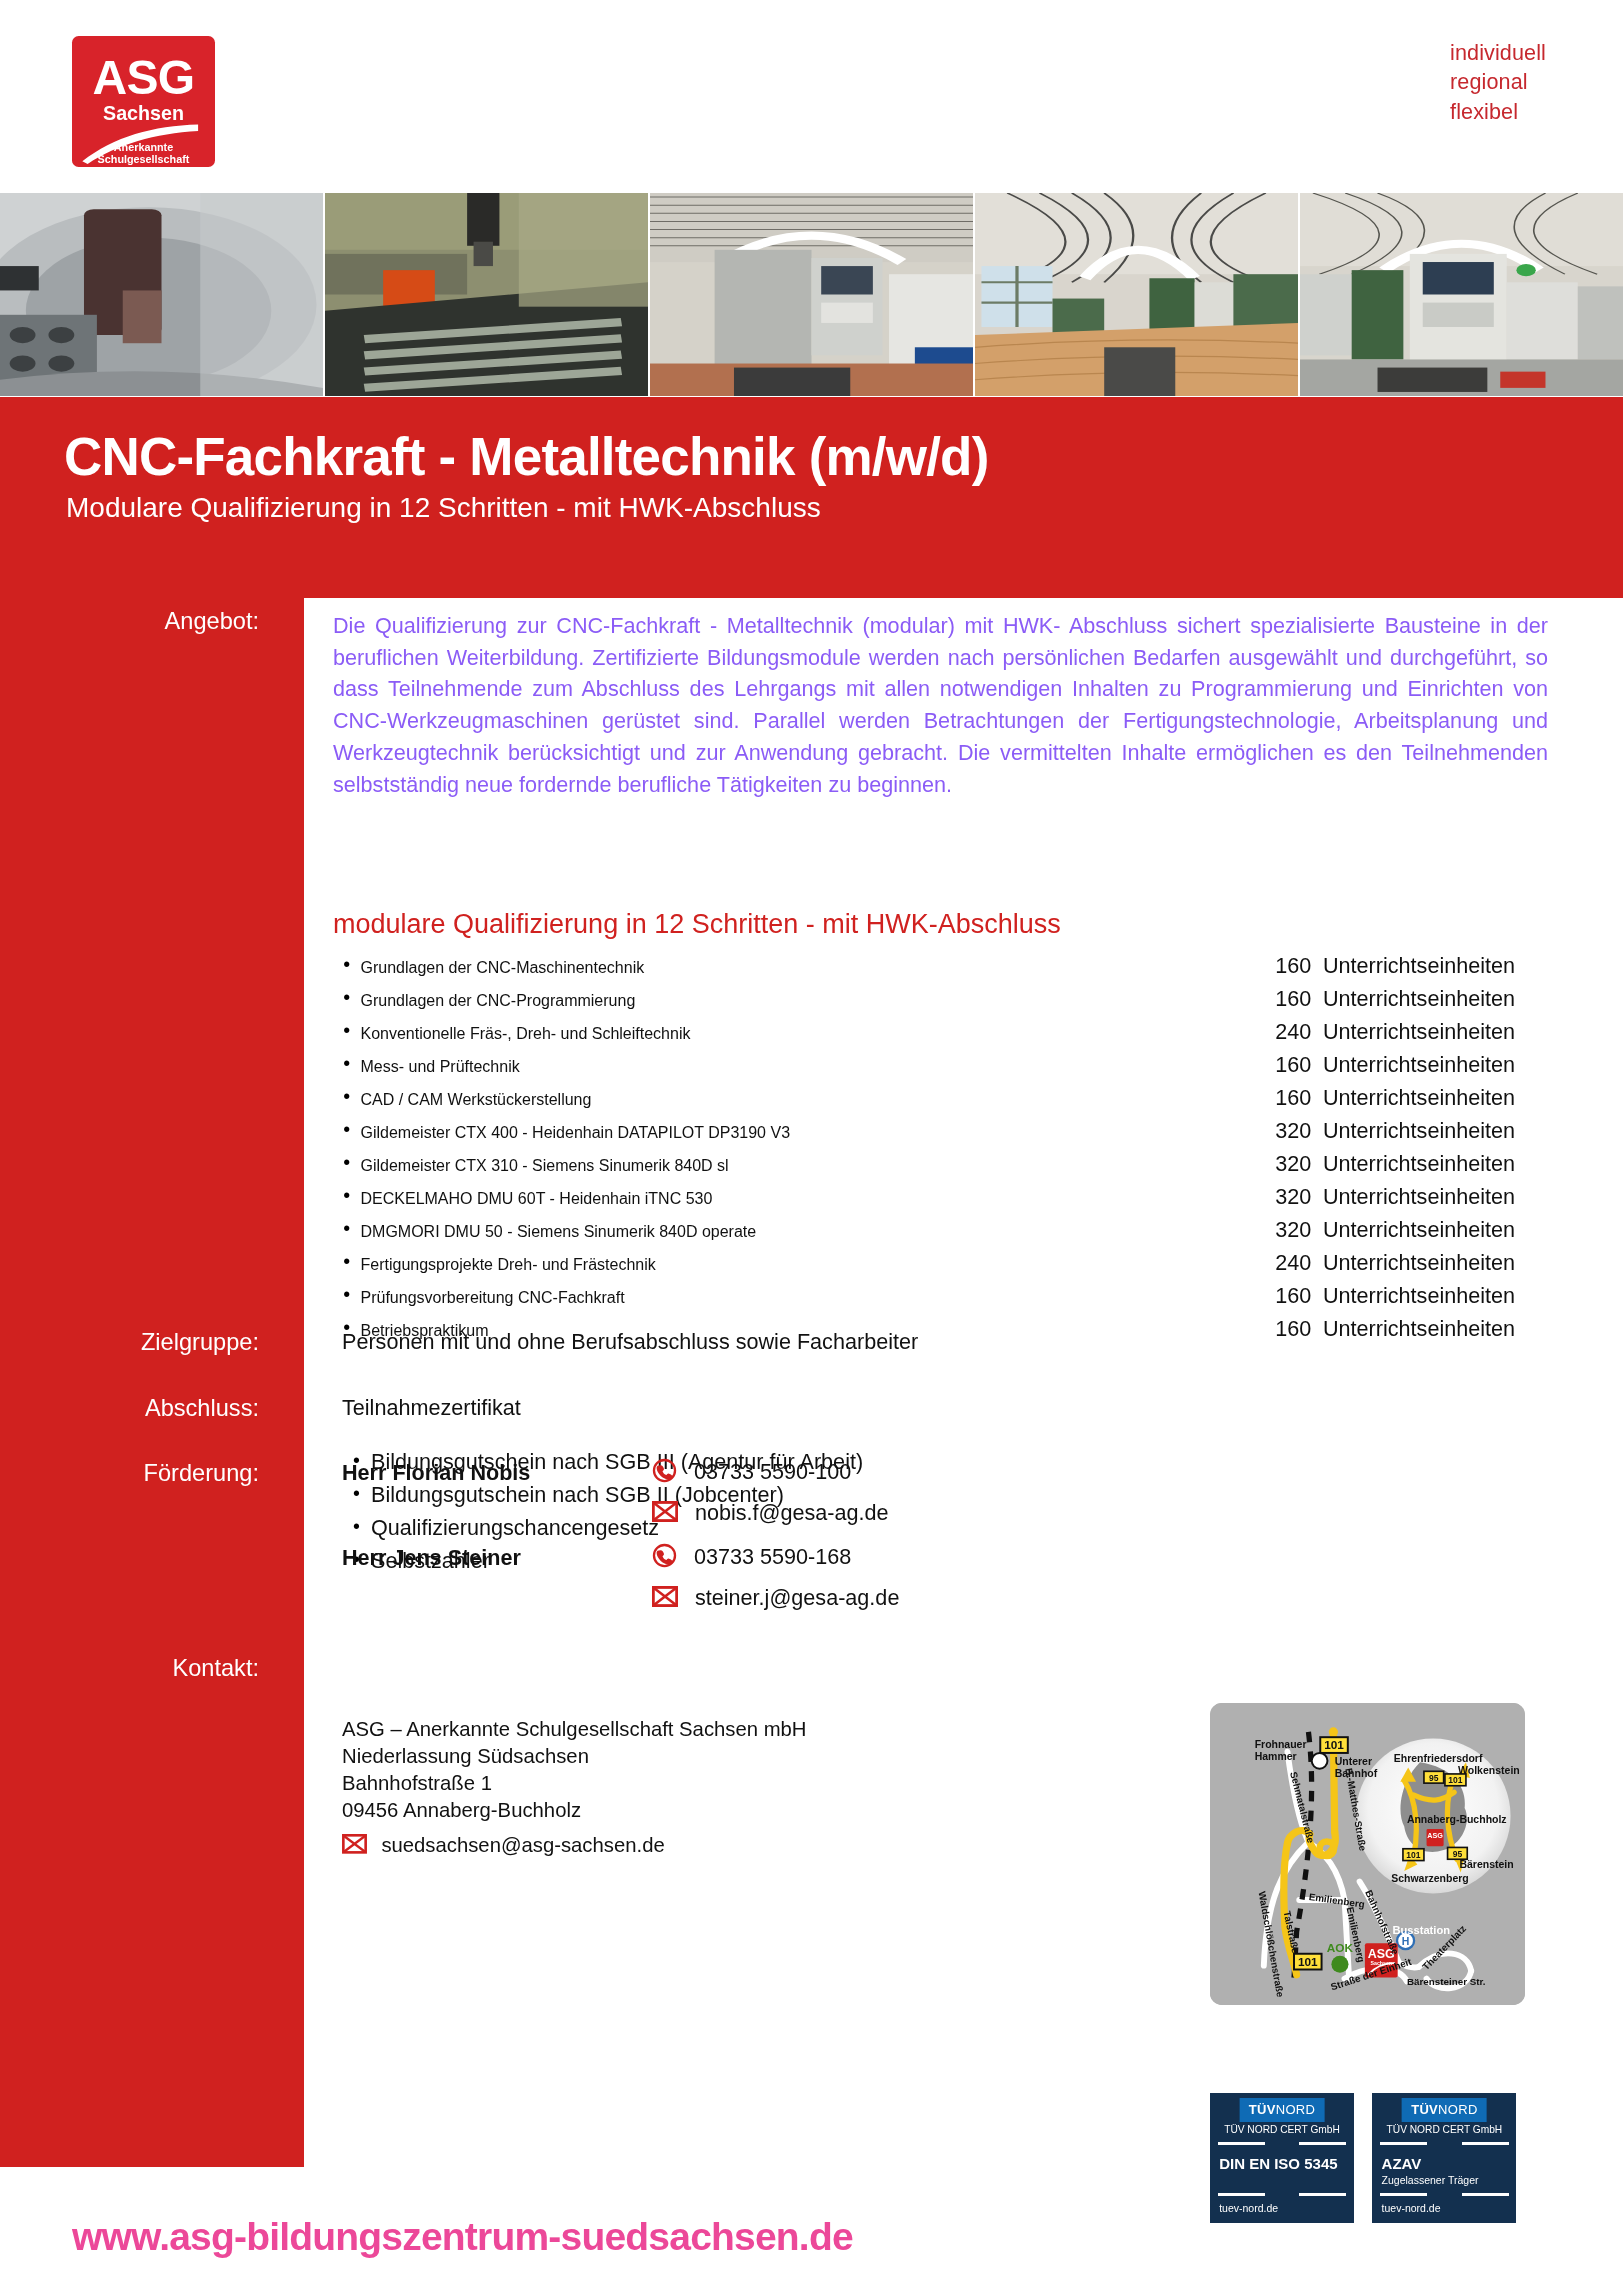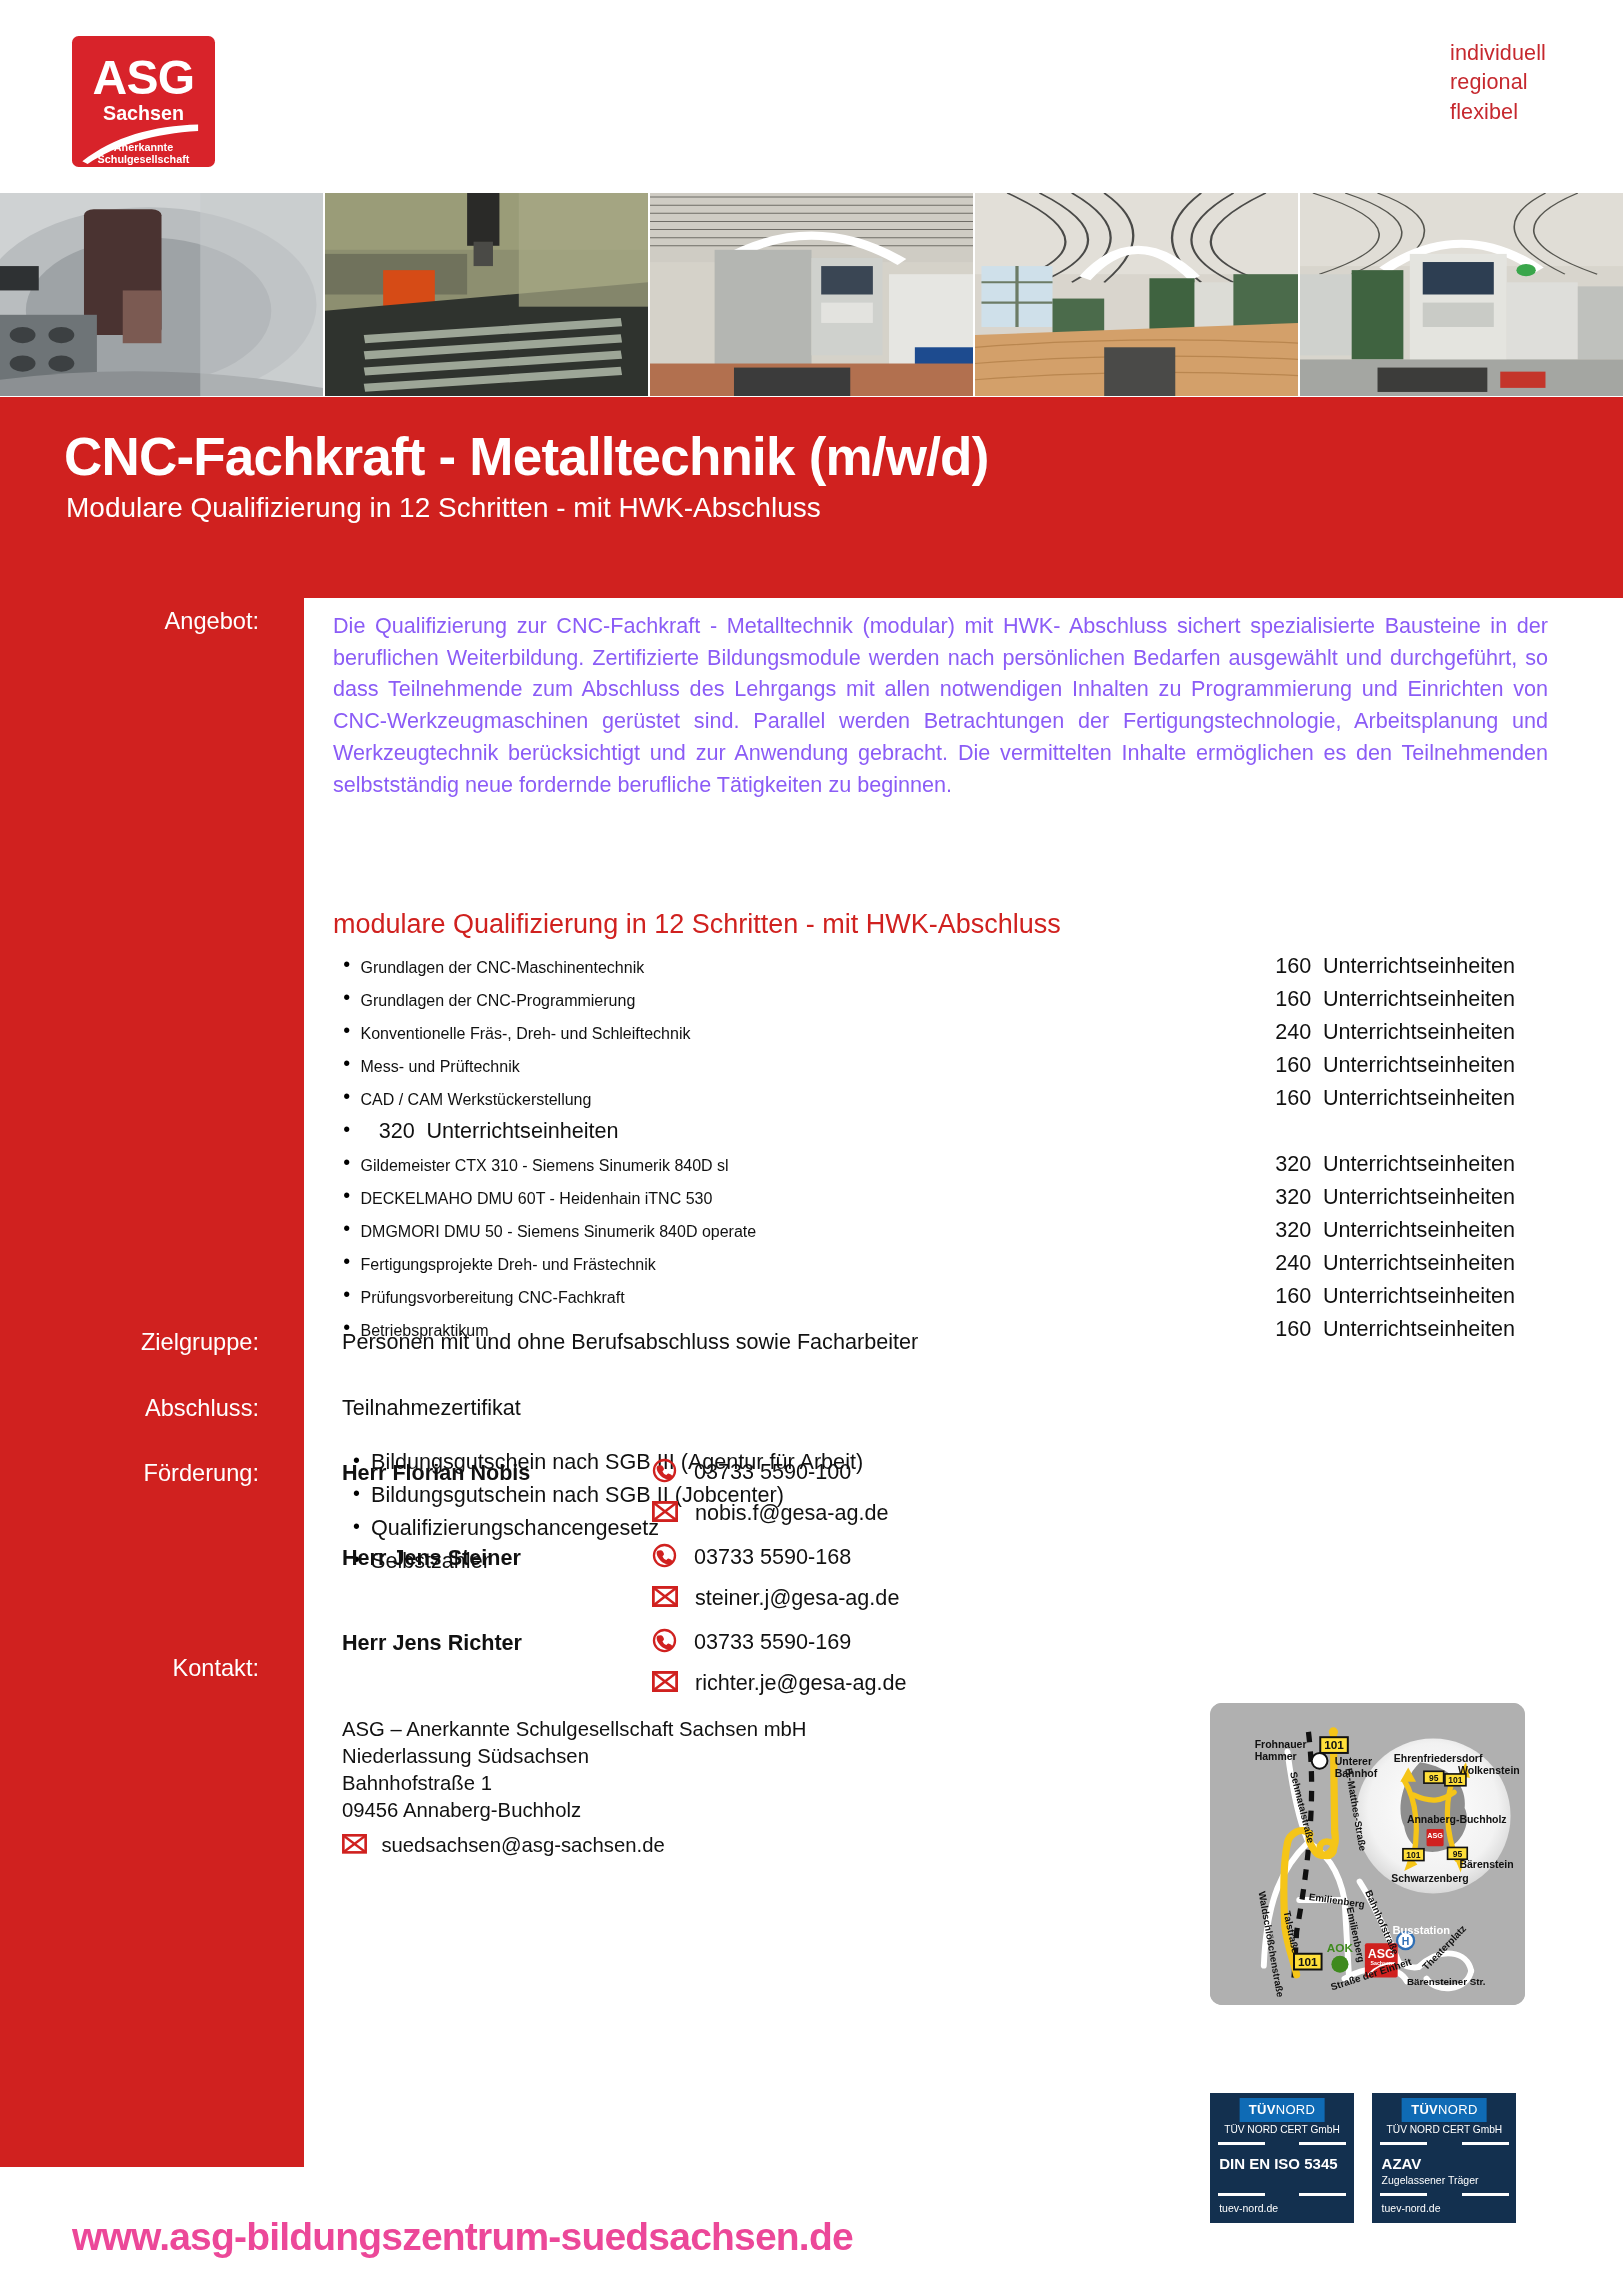--- a/index.html
+++ b/index.html
@@ -393,20 +393,21 @@
         <span class="mod-unit">Unterrichtseinheiten</span>
       </div>
       <div class="mod-row">
         <span class="mod-bullet">•</span>
         <span class="mod-name">CAD / CAM Werkstückerstellung</span>
         <span class="mod-hours">160</span>
         <span class="mod-unit">Unterrichtseinheiten</span>
       </div>
       <div class="mod-row">
         <span class="mod-bullet">•</span>
+        <span class="mod-name">Gildemeister CTX 400 - Heidenhain DATAPILOT DP3190 V3</span>
         <span class="mod-hours">320</span>
         <span class="mod-unit">Unterrichtseinheiten</span>
       </div>
       <div class="mod-row">
         <span class="mod-bullet">•</span>
         <span class="mod-name">Gildemeister CTX 310 - Siemens Sinumerik 840D sl</span>
         <span class="mod-hours">320</span>
         <span class="mod-unit">Unterrichtseinheiten</span>
       </div>
       <div class="mod-row">
@@ -490,37 +491,20 @@
               <path d="M13 11 c3 0 4 2 5 5 1 2 -1 3 -2 4 1 3 3 5 6 6 1 -1 2 -3 4 -2 3 1 5 2 5 5 0 3 -3 4 -6 4 C 18 33 7 24 7 15 c0 -3 2 -4 6 -4 z" fill="#d0211f"></path>
             </svg></span>
           <span class="c-val">03733 5590-168</span>
         </div>
         <div class="c-mail">
           <span class="icon-mail"><svg width="26" height="21" viewBox="0 0 40 32">
               <rect x="2" y="2" width="36" height="28" fill="none" stroke="#d0211f" stroke-width="4.5"></rect>
               <path d="M3 3 L37 29 M37 3 L3 29" stroke="#d0211f" stroke-width="4" fill="none"></path>
             </svg></span>
           <span class="c-val">steiner.j@gesa-ag.de</span>
-        </div>
-      </div>
-      <div class="c-block">
-        <div class="c-name">Herr Jens Richter</div>
-        <div class="c-phone">
-          <span class="icon-phone"><svg width="25" height="25" viewBox="0 0 38 38">
-              <circle cx="19" cy="19" r="16" fill="none" stroke="#d0211f" stroke-width="3.5"></circle>
-              <path d="M13 11 c3 0 4 2 5 5 1 2 -1 3 -2 4 1 3 3 5 6 6 1 -1 2 -3 4 -2 3 1 5 2 5 5 0 3 -3 4 -6 4 C 18 33 7 24 7 15 c0 -3 2 -4 6 -4 z" fill="#d0211f"></path>
-            </svg></span>
-          <span class="c-val">03733 5590-169</span>
-        </div>
-        <div class="c-mail">
-          <span class="icon-mail"><svg width="26" height="21" viewBox="0 0 40 32">
-              <rect x="2" y="2" width="36" height="28" fill="none" stroke="#d0211f" stroke-width="4.5"></rect>
-              <path d="M3 3 L37 29 M37 3 L3 29" stroke="#d0211f" stroke-width="4" fill="none"></path>
-            </svg></span>
-          <span class="c-val">richter.je@gesa-ag.de</span>
         </div>
       </div>
     </div>
 
   <div class="addr">
     <div>ASG – Anerkannte Schulgesellschaft Sachsen mbH</div>
     <div>Niederlassung Südsachsen</div>
     <div>Bahnhofstraße 1</div>
     <div>09456 Annaberg-Buchholz</div>
   </div>

